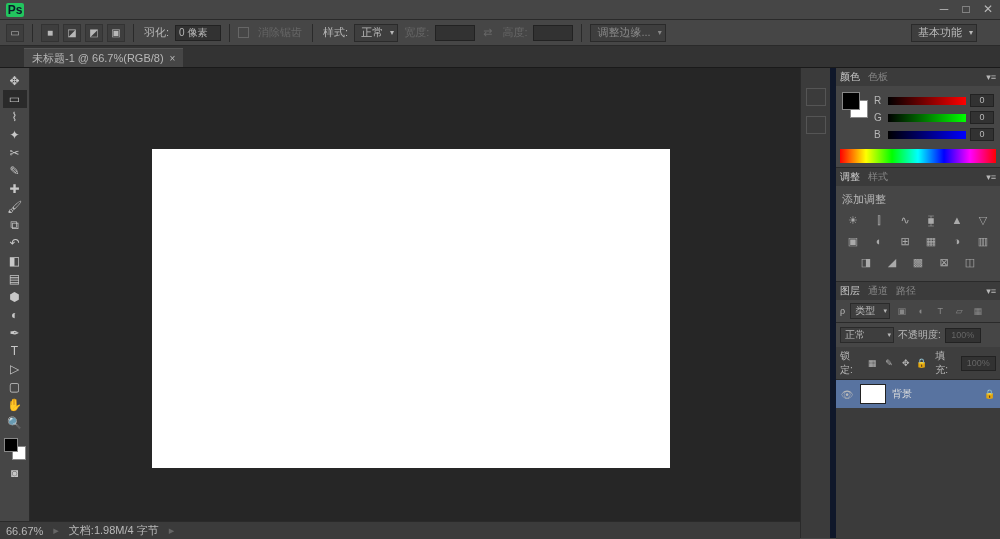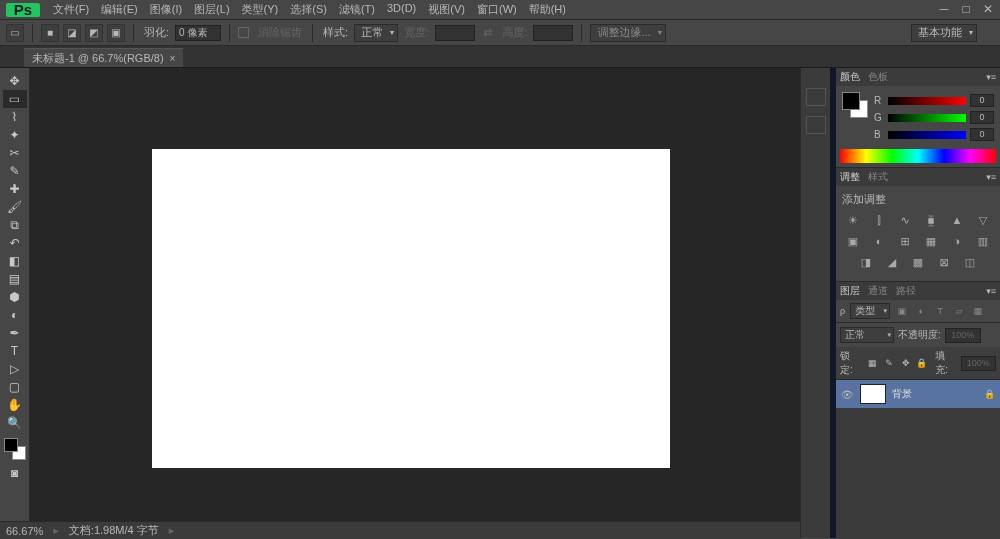--- a/index.html
+++ b/index.html
@@ -1,18 +1,18 @@
 <!DOCTYPE html>
 <html><head>
 <meta charset="utf-8">
 <style>
 *{box-sizing:border-box;margin:0;padding:0;font-family:"Microsoft YaHei",sans-serif;font-size:11px;color:#b8b8b8;user-select:none}
 body{width:1000px;height:539px;background:#464646;overflow:hidden;position:relative}
 .titlebar{height:20px;background:#464646;display:flex;align-items:center;padding-left:6px;border-bottom:1px solid #2a2a2a}
-.ps-logo{width:34px;height:14px;background:#22c55e;color:#0b1a2a;font-weight:bold;font-size:15px;display:flex;align-items:center;justify-content:center;border-radius:2px;margin-right:8px}
+.ps-logo{width:18px;height:14px;background:#22c55e;color:#0b1a2a;font-weight:bold;font-size:12px;display:flex;align-items:center;justify-content:center;border-radius:2px;margin-right:8px}
 .menu{display:flex;gap:2px}
 .menu-item{padding:2px 5px;cursor:pointer}
 .win-ctrl{position:absolute;right:4px;top:2px;display:flex;gap:6px}
 .win-btn{width:16px;height:14px;display:flex;align-items:center;justify-content:center;cursor:pointer;font-size:12px}
 .optbar{height:26px;background:#464646;display:flex;align-items:center;padding:0 6px;border-bottom:1px solid #2a2a2a;gap:4px}
 .opt-sep{width:1px;height:18px;background:#2a2a2a;margin:0 4px}
 .opt-icon{width:18px;height:18px;border:1px solid #333;display:flex;align-items:center;justify-content:center;cursor:pointer;font-size:10px;background:#3e3e3e}
 .opt-input{width:46px;height:16px;background:#323232;border:1px solid #222;color:#b8b8b8;padding:0 3px;font-size:10px}
 .opt-label{font-size:11px;margin:0 2px}
 .opt-select{height:18px;background:#3e3e3e;border:1px solid #2a2a2a;padding:0 14px 0 6px;position:relative;cursor:pointer;display:flex;align-items:center}
@@ -72,33 +72,20 @@
 .layer-foot{height:22px;background:#3b3b3b;display:flex;align-items:center;justify-content:flex-end;gap:7px;padding:0 6px;border-top:1px solid #2a2a2a}
 .status{position:absolute;bottom:0;left:0;height:18px;width:800px;background:#3b3b3b;display:flex;align-items:center;padding:0 6px;gap:10px;font-size:10px;border-top:1px solid #2a2a2a}
 .filter-row{padding:3px 4px;display:flex;align-items:center;gap:5px;border-bottom:1px solid #2a2a2a}
 .f-ic{width:14px;height:14px;cursor:pointer;font-size:9px;color:#888;display:flex;align-items:center;justify-content:center}
 </style>
 </head>
 <body>
 
 <div class="titlebar">
   <div class="ps-logo">Ps</div>
-  <div class="menu">
-    <div class="menu-item">文件(F)</div>
-    <div class="menu-item">编辑(E)</div>
-    <div class="menu-item">图像(I)</div>
-    <div class="menu-item">图层(L)</div>
-    <div class="menu-item">类型(Y)</div>
-    <div class="menu-item">选择(S)</div>
-    <div class="menu-item">滤镜(T)</div>
-    <div class="menu-item">3D(D)</div>
-    <div class="menu-item">视图(V)</div>
-    <div class="menu-item">窗口(W)</div>
-    <div class="menu-item">帮助(H)</div>
-  </div>
   <div class="win-ctrl">
     <div class="win-btn">─</div>
     <div class="win-btn">□</div>
     <div class="win-btn">✕</div>
   </div>
 </div>
 
 <div class="optbar">
   <div class="opt-icon">▭</div>
   <div class="opt-sep"></div>

